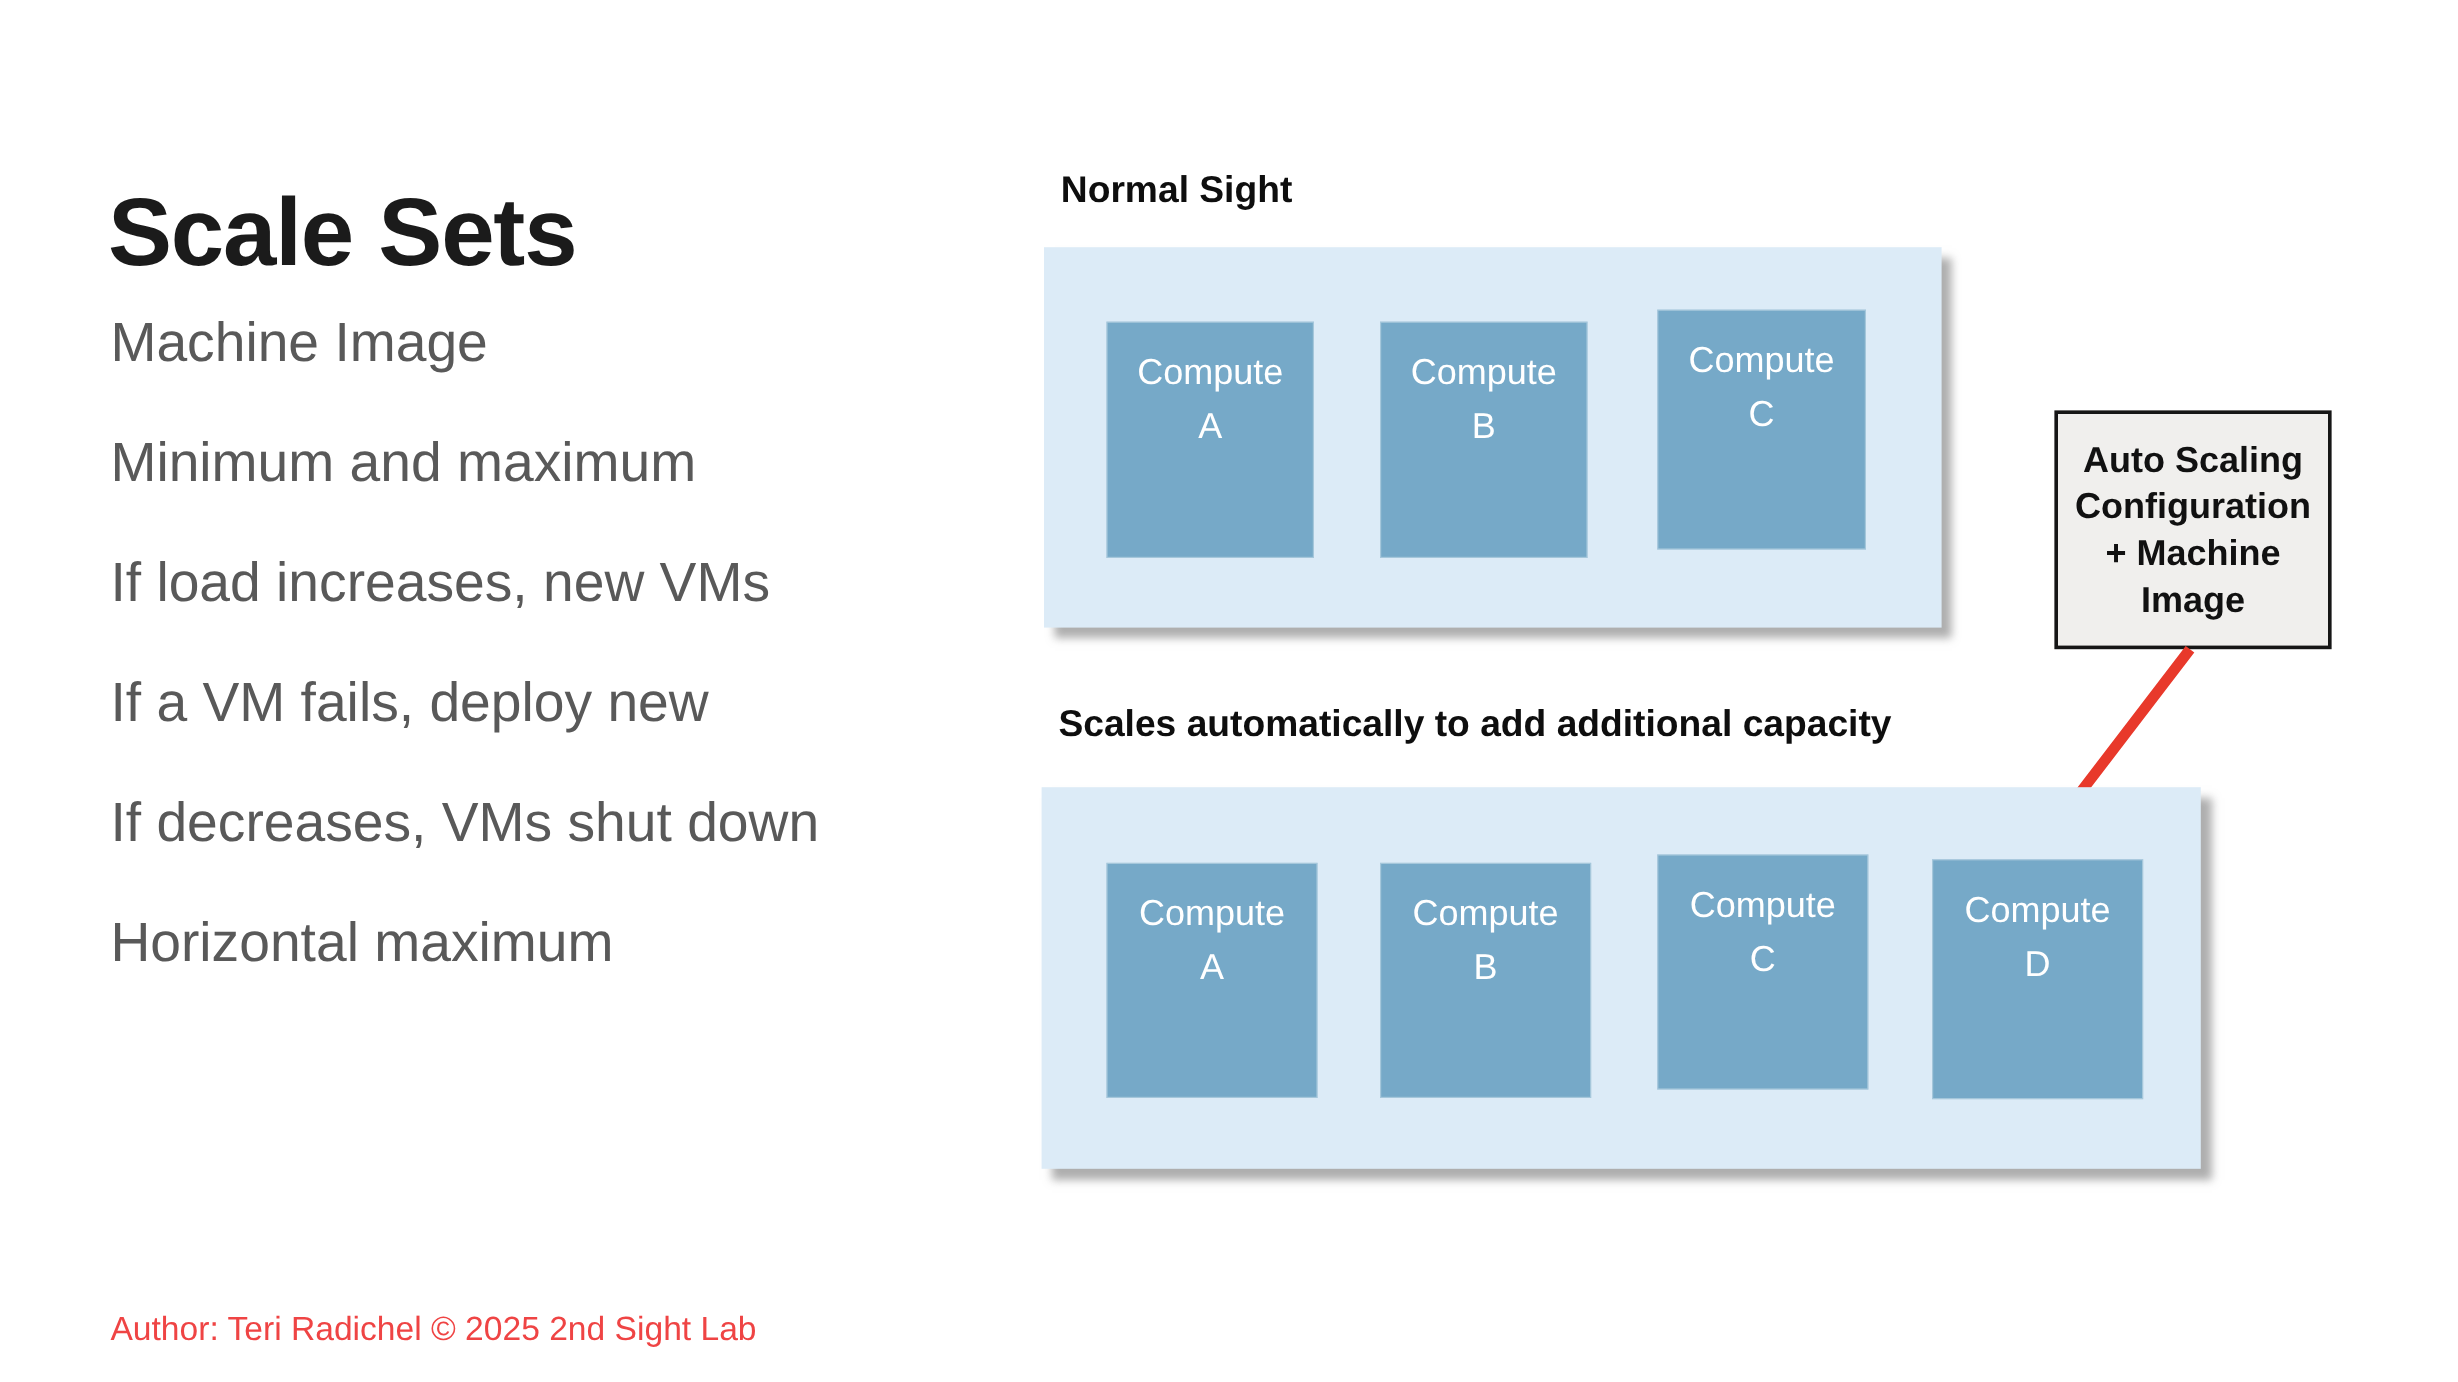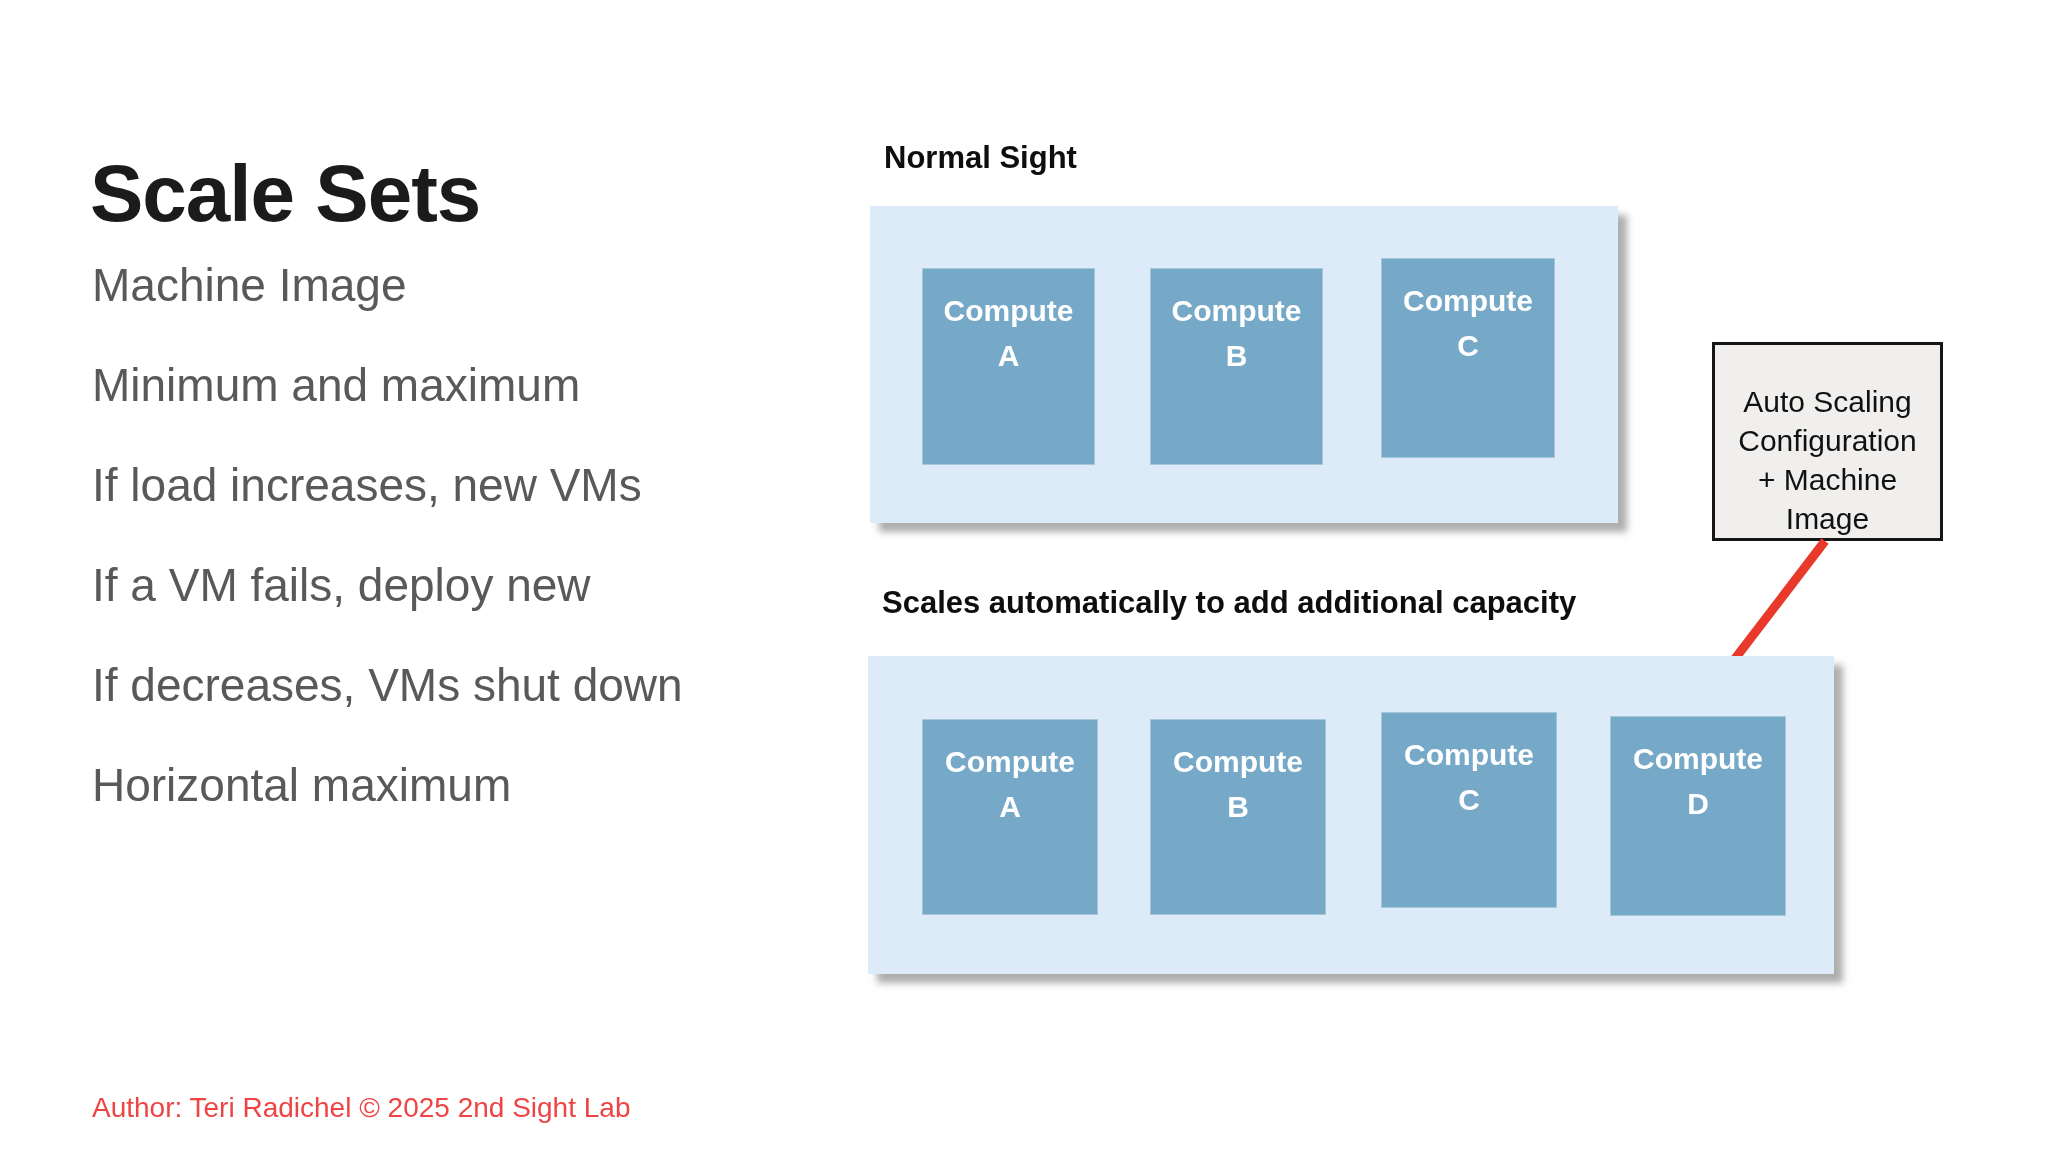--- a/index.html
+++ b/index.html
@@ -31,34 +31,34 @@
     position: absolute;
     background: var(--container-bg, #dcebf7);
     box-shadow: 9px 9px 7px rgba(140,140,140,0.7);
   }
   #normal-container { left: 870px; top: 206px; width: 748px; height: 317px; }
   #scaled-container { left: 868px; top: 656px; width: 966px; height: 318px; }
   .cbox {
     position: absolute; box-sizing: border-box;
     background: var(--box-bg, #76a9c8);
     color: var(--box-text, #ffffff);
-    text-align: center; font-weight: 700; font-size: 30px;
+    text-align: center; font-weight: 400; font-size: 30px;
     padding-top: 22px;
     border: 1px solid rgba(255,255,255,0.35);
   }
   .cbox .cname { line-height: 40px; }
   .cbox .cid   { line-height: 50px; }
   .callout {
     position: absolute; left: 1712px; top: 342px; width: 231px; height: 199px;
     box-sizing: border-box;
     background: var(--callout-bg, #f0efed);
     border: 3px solid var(--callout-border, #161616);
-    color: #111111; font-weight: 400; font-size: 30px; line-height: 39px;
+    color: #111111; font-weight: 700; font-size: 30px; line-height: 39px;
     text-align: center;
-    display: flex; flex-direction: column; justify-content: flex-end;
+    display: flex; flex-direction: column; justify-content: center;
   }
   .arrow-svg { position: absolute; left: 1640px; top: 528px; width: 230px; height: 200px; }
   .footer {
     position: absolute; left: 92px; top: 1092px;
     font-size: 28px; color: #ef4444;
   }
   .pagenum {
     position: absolute; left: 1950px; top: 1122px;
     font-size: 31px; color: var(--page-number-text, #595959); margin-top: 42px;
   }

